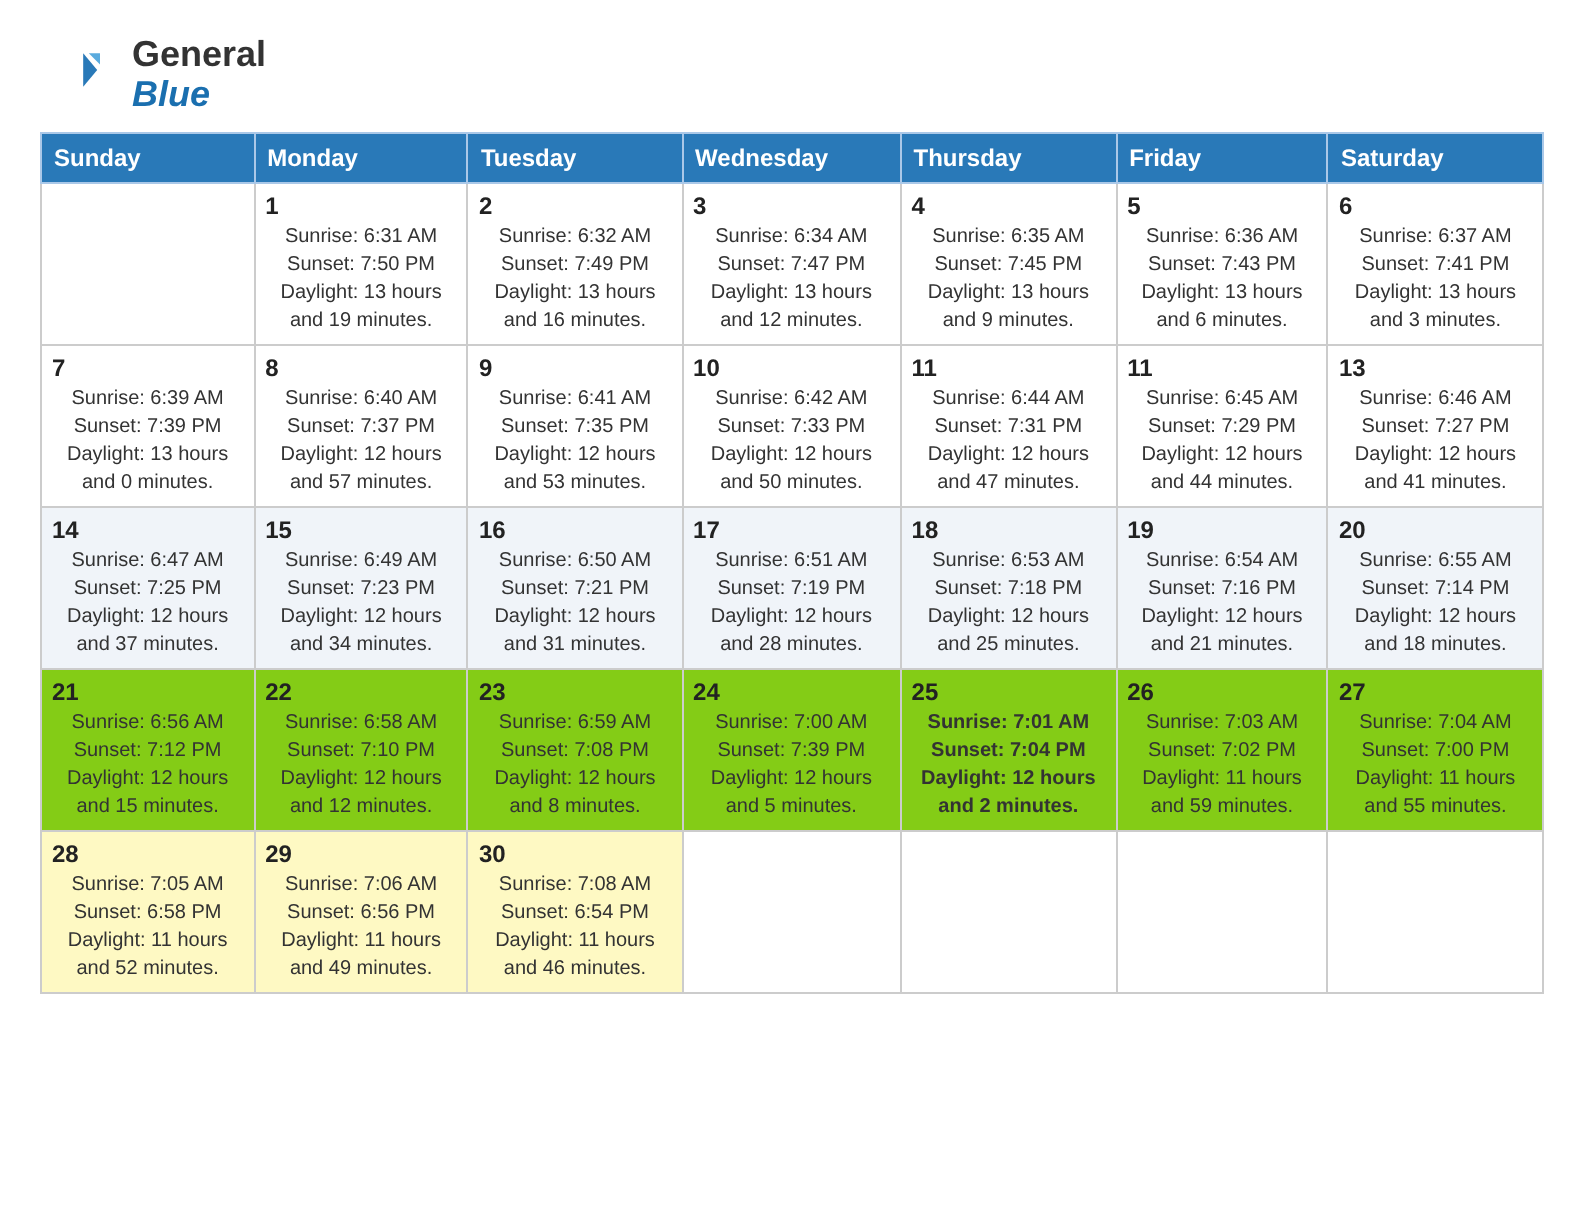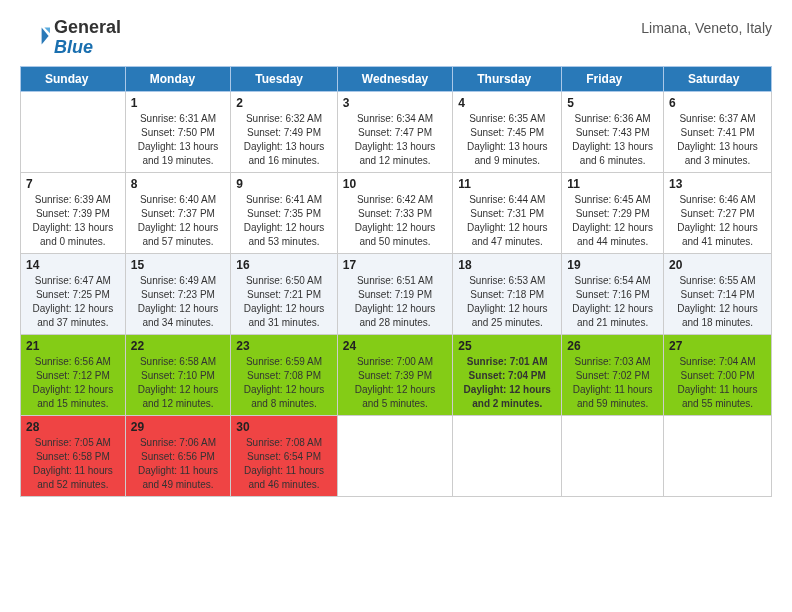--- a/index.html
+++ b/index.html
@@ -18,21 +18,21 @@
     }
     .header {
       display: flex;
       justify-content: space-between;
       align-items: flex-start;
       margin-bottom: 8px;
     }
     .logo {
       display: flex;
       align-items: center;
-      gap: 4px;
+      gap: 16px;
     }
     .logo-text {
       font-size: 18px;
       font-weight: bold;
       color: #333;
       line-height: 1.1;
     }
     .logo-text .blue { color: #1a6faf; font-style: italic; }
     .logo-icon {
       width: 28px;
@@ -54,21 +54,21 @@
       margin-top: 2px;
     }
     .calendar {
       width: 100%;
       border-collapse: collapse;
       font-size: 11px;
     }
     .calendar th {
       background: #2979b8;
       color: #fff;
-      padding: 5px 24px;
+      padding: 5px 6px;
       text-align: left;
       font-size: 12px;
       font-weight: bold;
       border: 1px solid #aac8e8;
     }
     .calendar td {
       border: 1px solid #ccc;
       vertical-align: top;
       padding: 4px 5px;
       width: 113px;
@@ -88,21 +88,21 @@
     .day-info {
       font-size: 10px;
       color: #333;
       line-height: 1.4;
       text-align: center;
     }
     .empty { background: #fff !important; }
     .calendar tr:nth-child(2) td { background: #fff; }
     .calendar tr:nth-child(3) td { background: #f0f4f9; }
     .calendar tr:nth-child(4) td { background: #84cc16; }
-    .calendar tr:nth-child(5) td { background: #ef4444; }
+    .calendar tr:nth-child(5) td { background: #fef9c3; }
     .calendar tr:nth-child(6) td { background: #fff; }
     .calendar tr:nth-child(7) td { background: #f0f4f9; }
   </style>
 </head>
 <body>
 
 <div class="page">
   <div class="header">
     <div class="logo">
       <div>
@@ -110,21 +110,20 @@
           <polygon points="28,8 38,20 28,32" fill="#2979b8"></polygon>
           <polygon points="32,8 40,16 40,8" fill="#5aabde"></polygon>
         </svg>
       </div>
       <div class="logo-text">
         <span>General</span><br>
         <span class="blue">Blue</span>
       </div>
     </div>
     <div class="title-block">
-      <div class="subtitle">Limana, Veneto, Italy</div>
     </div>
   </div>
 
   <table class="calendar">
     <thead>
       <tr>
       <th>Sunday</th>
           <th>Monday</th>
           <th>Tuesday</th>
           <th>Wednesday</th>

